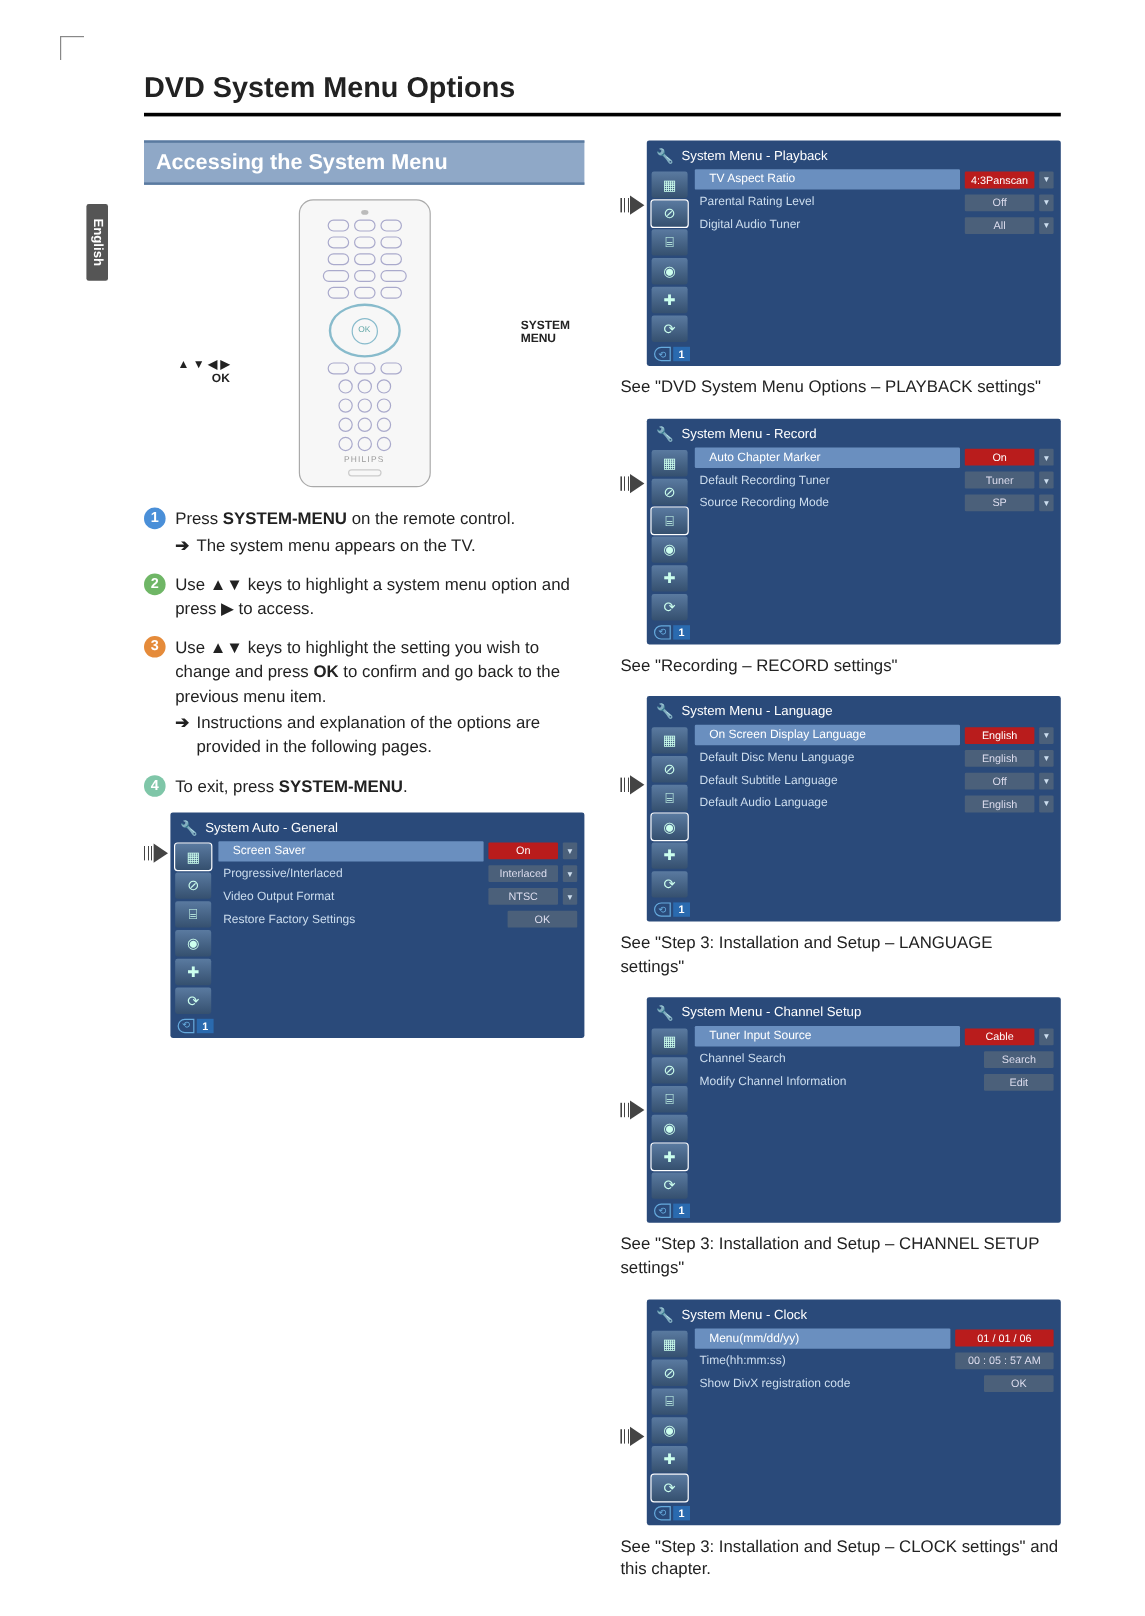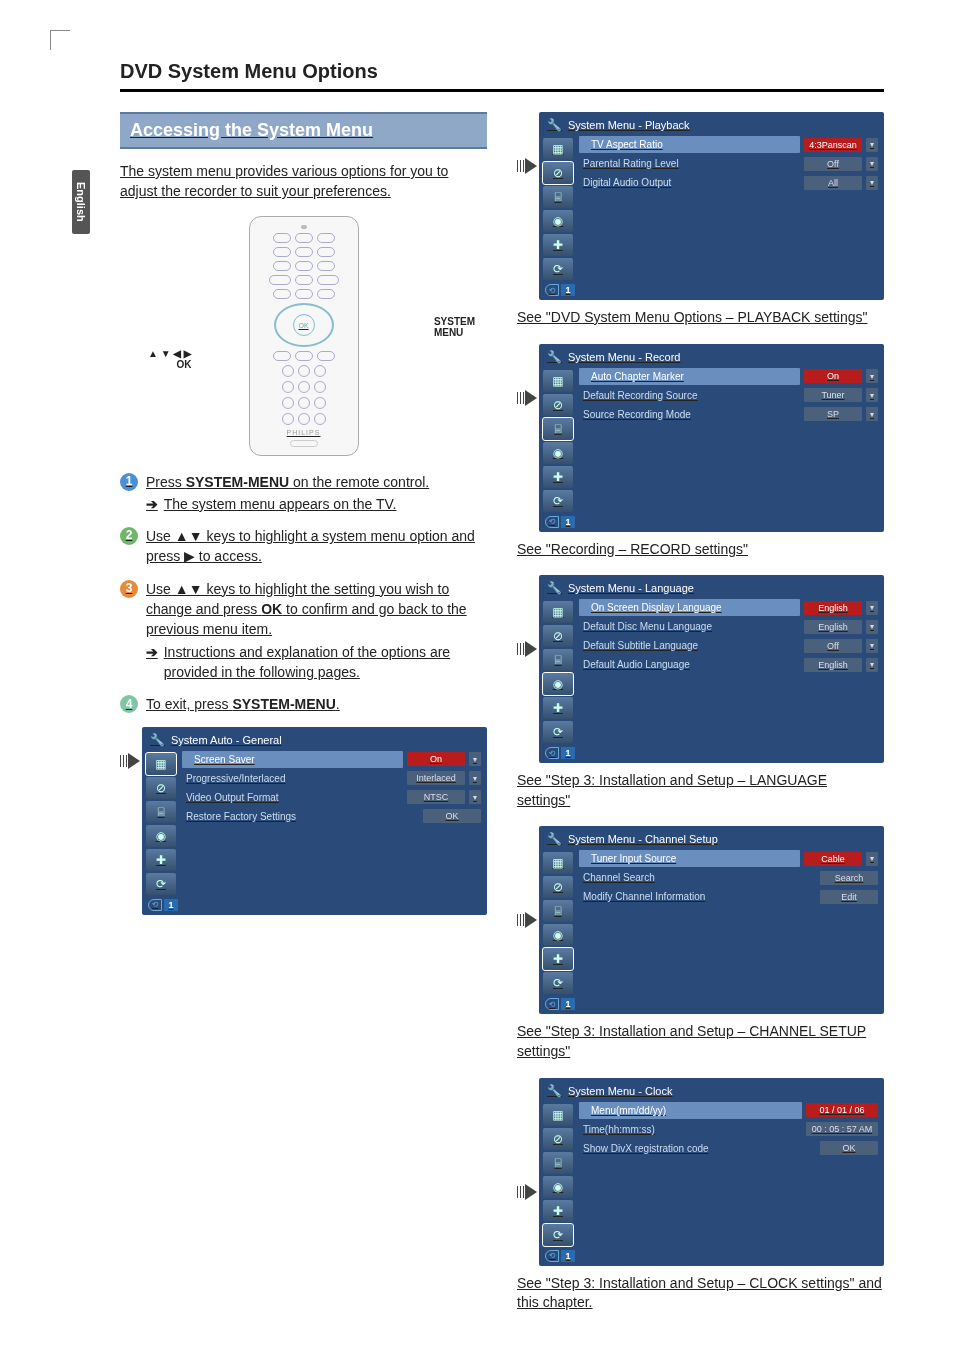--- a/index.html
+++ b/index.html
@@ -1,24 +1,24 @@
 <!DOCTYPE html>
 <html><head>
 <meta charset="utf-8">
 <style>
   * { box-sizing: border-box; margin: 0; padding: 0; }
   body { font-family: Arial, Helvetica, sans-serif; background: #fff; width: 954px; margin: 0 auto; color: #222; }
   .page { padding: 60px 70px 40px 70px; position: relative; }
   .crop-corner { position: absolute; width: 20px; height: 20px; border-color: #888; }
   .crop-tl { top: 30px; left: 50px; border-left: 1px solid #888; border-top: 1px solid #888; }
   .lang-tab { position: absolute; left: 72px; top: 170px; background: #555; color: #fff; font-size: 11px; padding: 12px 3px; writing-mode: vertical-rl; text-orientation: mixed; font-weight: bold; border-radius: 2px; }
-  h1 { font-size: 20px; font-weight: bold; margin-left: 50px; margin-bottom: 6px; }
+  h1 { font-size: 24px; font-weight: bold; margin-left: 50px; margin-bottom: 6px; }
   .title-rule { margin-left: 50px; border: none; border-top: 3px solid #000; margin-bottom: 20px; }
   .cols { display: flex; gap: 30px; margin-left: 50px; }
-  .col { flex: 1; min-width: 0; text-decoration: underline; }
+  .col { flex: 1; min-width: 0; }
   .section-header { background: #8fa8c7; color: #fff; font-weight: bold; padding: 6px 10px; font-size: 18px; border-top: 2px solid #5a7aa0; border-bottom: 2px solid #5a7aa0; margin-bottom: 12px; }
   p.body-text { font-size: 14px; line-height: 1.45; margin-bottom: 14px; }
   .remote-wrap { display: flex; justify-content: center; margin-bottom: 16px; position: relative; }
   .remote { width: 110px; height: 240px; border: 1px solid #aaa; border-radius: 12px; background: #f7f7f7; display: flex; flex-direction: column; align-items: center; padding: 8px 6px; gap: 4px; }
   .remote .dot { width: 6px; height: 6px; border-radius: 50%; background: #bbb; }
   .remote .row { display: flex; gap: 4px; }
   .remote .pill { width: 18px; height: 10px; border: 1px solid #aac; border-radius: 5px; }
   .remote .wide { width: 22px; }
   .remote .nav-ring { width: 60px; height: 60px; border: 2px solid #8bc; border-radius: 50%; display: flex; align-items: center; justify-content: center; position: relative; }
   .remote .nav-ring .ok { width: 22px; height: 22px; border: 1px solid #8bc; border-radius: 50%; font-size: 7px; display: flex; align-items: center; justify-content: center; color: #6aa; }
@@ -49,21 +49,21 @@
   .menu-title .wrench { font-size: 12px; }
   .menu-body { display: flex; gap: 4px; }
   .menu-icons { display: flex; flex-direction: column; gap: 2px; padding-top: 2px; }
   .menu-icons .mi { width: 30px; height: 22px; background: linear-gradient(#5a7aa0,#35506f); border-radius: 2px; display: flex; align-items: center; justify-content: center; font-size: 12px; color: #cfe; }
   .menu-icons .active { outline: 1px solid #fff; }
   .menu-rows { flex: 1; display: flex; flex-direction: column; gap: 2px; }
   .menu-row { display: flex; align-items: center; gap: 4px; }
   .menu-label { flex: 1; padding: 3px 4px; font-size: 10px; color: #cde; white-space: nowrap; overflow: hidden; }
   .menu-label.sel { background: #6a8fbf; color: #fff; border-radius: 1px; padding-left: 12px; }
   .menu-val { width: 58px; padding: 2px 3px; background: #4b607a; color: #dde; font-size: 9px; text-align: center; border-radius: 1px; white-space: nowrap; overflow: hidden; }
-  .menu-val.wide { width: 72px; }
+  .menu-val.wide { width: 82px; }
   .menu-val.sel { background: #b91c1c; color: #fff; }
   .menu-drop { width: 12px; height: 14px; background: #4b607a; display: flex; align-items: center; justify-content: center; font-size: 8px; color: #cde; border-radius: 1px; }
   .page-ind { display: flex; align-items: center; gap: 2px; margin-left: 2px; margin-top: 2px; }
   .page-ind .c { width: 14px; height: 12px; border-radius: 6px 0 0 6px; border: 1px solid #6ad; display: flex; align-items: center; justify-content: center; font-size: 8px; color: #6ad; }
   .page-ind .n { width: 14px; height: 12px; background: #2a6aaf; color: #fff; font-size: 9px; display: flex; align-items: center; justify-content: center; font-weight: bold; }
   p.see-ref { font-size: 14px; margin: 4px 0 16px 0; line-height: 1.4; }
 </style>
 </head>
 <body>
 
@@ -73,21 +73,20 @@
   <div class="lang-tab">English</div>
 
   <h1>DVD System Menu Options</h1>
   <hr class="title-rule">
 
   <div class="cols">
 
     <div class="col">
       <div class="section-header">Accessing the System Menu</div>
 
-      <p class="body-text">The system menu provides various options for you to adjust the recorder to suit your preferences.</p>
 
       <div class="remote-wrap">
         <div class="callout left">
           <div>▲ ▼ ◀ ▶</div>
           <div>OK</div>
         </div>
         <div class="remote">
           <div class="dot"></div>
           <div class="row">
               <div class="pill"></div>
@@ -265,21 +264,21 @@
       <div class="menu-label sel">TV Aspect Ratio</div>
       <div class="menu-val sel ">4:3Panscan</div>
       <div class="menu-drop">▾</div>
     </div>
                 <div class="menu-row">
       <div class="menu-label ">Parental Rating Level</div>
       <div class="menu-val  ">Off</div>
       <div class="menu-drop">▾</div>
     </div>
                 <div class="menu-row">
-      <div class="menu-label ">Digital Audio Output</div>
+      <div class="menu-label ">Digital Audio Tuner</div>
       <div class="menu-val  ">All</div>
       <div class="menu-drop">▾</div>
     </div>
                 <div class="menu-row" style="height:18px"></div>
                 <div class="menu-row" style="height:18px"></div>
                 <div class="menu-row" style="height:18px"></div>
               </div>
       </div>
     </div>
   </div>
@@ -308,21 +307,21 @@
                   <div class="n">1</div>
                 </div>
         </div>
         <div class="menu-rows">
                 <div class="menu-row">
       <div class="menu-label sel">Auto Chapter Marker</div>
       <div class="menu-val sel ">On</div>
       <div class="menu-drop">▾</div>
     </div>
                 <div class="menu-row">
-      <div class="menu-label ">Default Recording Source</div>
+      <div class="menu-label ">Default Recording Tuner</div>
       <div class="menu-val  ">Tuner</div>
       <div class="menu-drop">▾</div>
     </div>
                 <div class="menu-row">
       <div class="menu-label ">Source Recording Mode</div>
       <div class="menu-val  ">SP</div>
       <div class="menu-drop">▾</div>
     </div>
                 <div class="menu-row" style="height:18px"></div>
                 <div class="menu-row" style="height:18px"></div>

